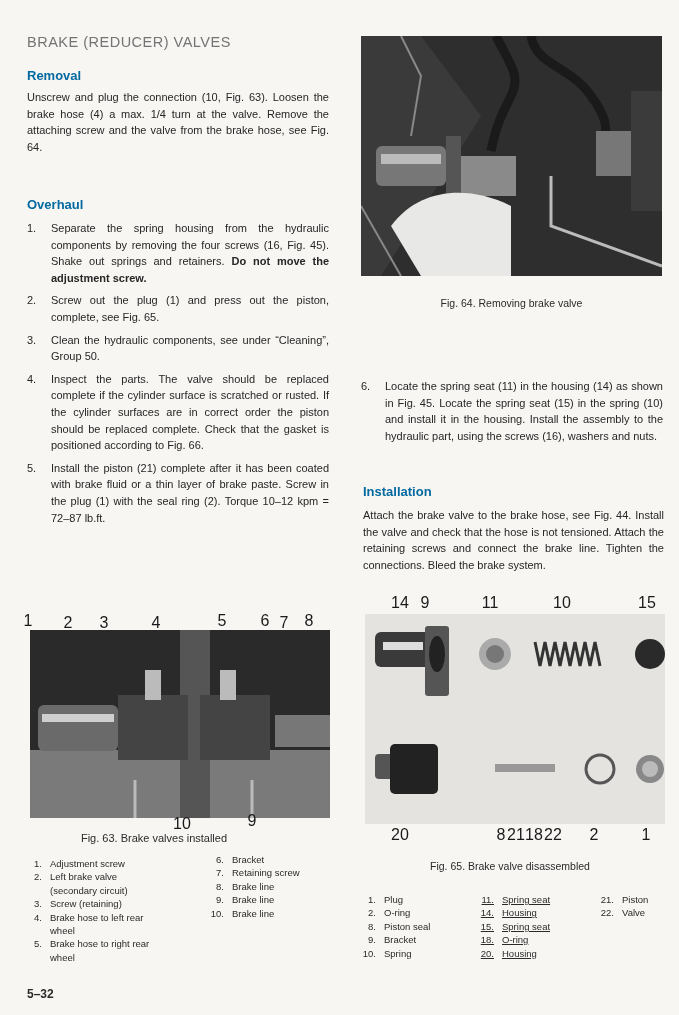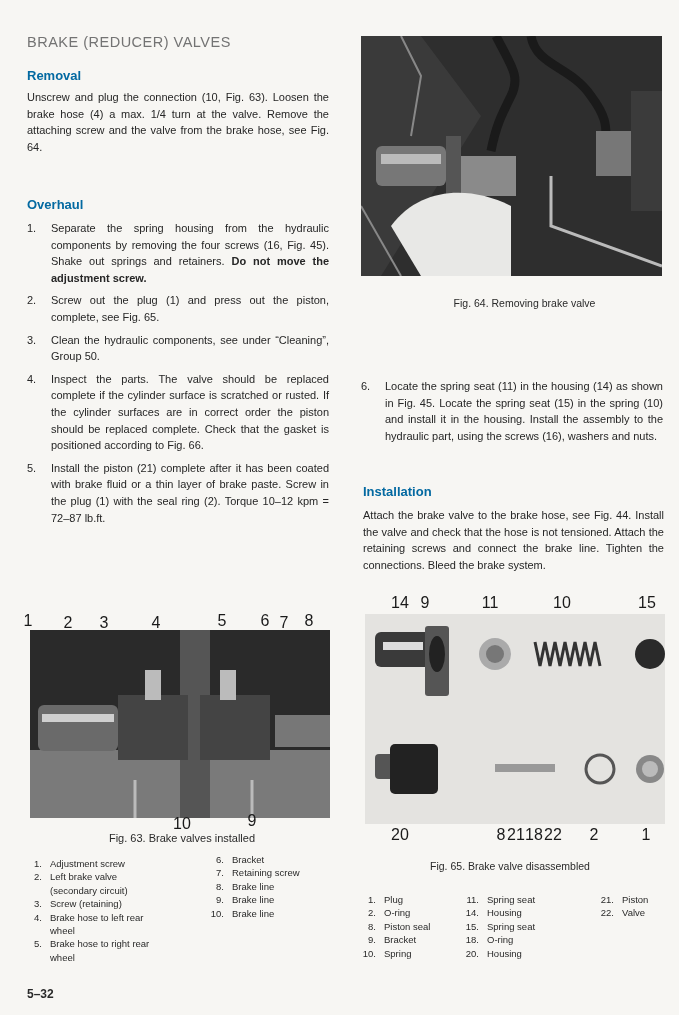--- a/index.html
+++ b/index.html
@@ -65,21 +65,21 @@
     <rect x="20" y="118" width="60" height="10" fill="#bbb"></rect>
     <rect x="85" y="100" width="15" height="70" fill="#555"></rect>
     <rect x="100" y="120" width="55" height="40" fill="#8a8a8a"></rect>
     <rect x="235" y="95" width="45" height="45" fill="#777"></rect>
     <rect x="270" y="55" width="31" height="120" fill="#3b3b3b"></rect>
     <path d="M190 140 L190 190 L301 230" stroke="#bbb" stroke-width="3" fill="none"></path>
     <path d="M30 190 C60 150,110 150,150 170 L150 240 L60 240Z" fill="#e8e8e6"></path>
     <path d="M0 170 L40 240" stroke="#888" stroke-width="2"></path>
   </svg>
 </div>
-<div class="abs caption" style="left:374px; top:297px; width:301px;">Fig. 64.  Removing brake valve</div>
+<div class="abs caption" style="left:361px; top:297px; width:301px;">Fig. 64.  Removing brake valve</div>
 
 <div class="abs ol" style="left:361px; top:378px; width:302px;">
   <div class="item">
     <span class="num">6.</span>
     <span class="txt">Locate the spring seat (11) in the housing (14) as shown in Fig. 45. Locate the spring seat (15) in the spring (10) and install it in the housing. Install the assembly to the hydraulic part, using the screws (16), washers and nuts.</span>
   </div>
 </div>
 
 <div class="abs h2" style="left:363px; top:484px;">Installation</div>
 <div class="abs para" style="left:363px; top:507px; width:301px;">Attach the brake valve to the brake hose, see Fig. 44. Install the valve and check that the hose is not tensioned. Attach the retaining screws and connect the brake line. Tighten the connections. Bleed the brake system.</div>
@@ -105,21 +105,21 @@
       <rect x="170" y="65" width="70" height="65" fill="#444"></rect>
       <rect x="190" y="40" width="16" height="30" fill="#bbb"></rect>
       <rect x="245" y="85" width="55" height="32" fill="#777"></rect>
       <line x1="105" y1="150" x2="105" y2="188" stroke="#bbb" stroke-width="3"></line>
       <line x1="222" y1="150" x2="222" y2="188" stroke="#bbb" stroke-width="3"></line>
     </svg>
   </div>
   <span class="callout" style="left:182px; top:203px;">10</span>
   <span class="callout" style="left:252px; top:200px;">9</span>
 </div>
-<div class="abs caption" style="left:32px; top:832px; width:300px; font-size:11px;">Fig. 63.  Brake valves installed</div>
+<div class="abs caption" style="left:4px; top:832px; width:300px; font-size:11px;">Fig. 63.  Brake valves installed</div>
 
 <div class="abs legend" style="left:22px; top:857px; width:160px;">
   <div class="row">
       <span class="n" style="width:20px;">1.</span>
       <span>Adjustment screw</span>
     </div>
   <div class="row">
       <span class="n" style="width:20px;">2.</span>
       <span>Left brake valve</span>
     </div>
@@ -223,21 +223,21 @@
     </div>
   <div class="row">
       <span class="n" style="width:18px;">9.</span>
       <span>Bracket</span>
     </div>
   <div class="row">
       <span class="n" style="width:18px;">10.</span>
       <span>Spring</span>
     </div>
 </div>
-<div class="abs legend" style="left:457px; top:893px; width:110px;">
+<div class="abs legend" style="left:472px; top:893px; width:110px;text-decoration:underline;">
   <div class="row">
       <span class="n" style="width:22px;">11.</span>
       <span>Spring seat</span>
     </div>
   <div class="row">
       <span class="n" style="width:22px;">14.</span>
       <span>Housing</span>
     </div>
   <div class="row">
       <span class="n" style="width:22px;">15.</span>

